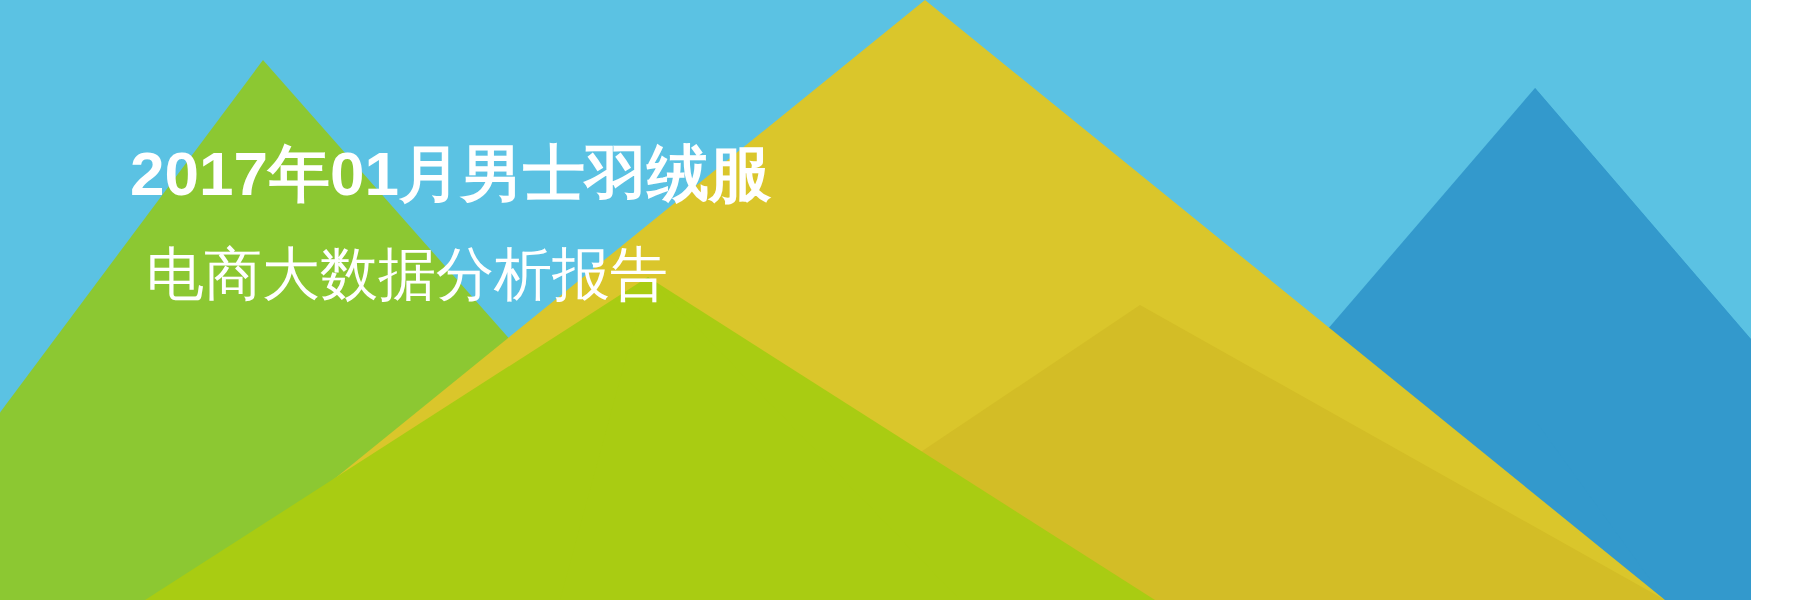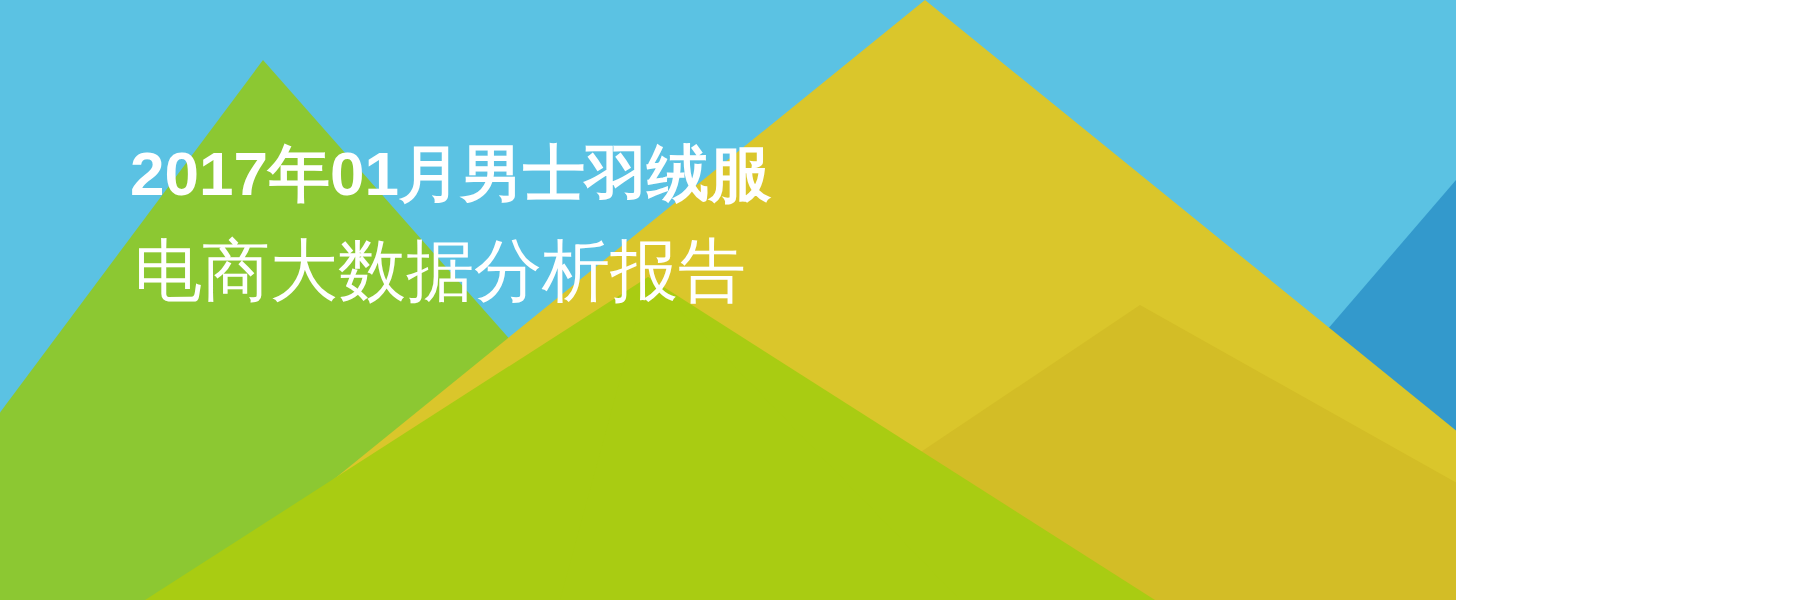--- a/index.html
+++ b/index.html
@@ -5,21 +5,21 @@
   html, body {
     margin: 0;
     padding: 0;
     background: #ffffff;
   }
   body {
     font-family: "Liberation Sans", "DejaVu Sans", sans-serif;
   }
   #banner {
     position: relative;
-    width: 1456px;
+    width: 1751px;
     height: 600px;
     overflow: hidden;
     text-decoration: underline;
   }
   #bg-svg {
     position: absolute;
     top: 0;
     left: 0;
     width: 1800px;
     height: 600px;
@@ -37,24 +37,24 @@
     white-space: nowrap;
     letter-spacing: 0px;
   }
   #title-line-1 {
     font-size: 62px;
     font-weight: 700;
     line-height: 76px;
     margin: 0 0 8px 0;
   }
   #title-line-2 {
-    font-size: 68px;
+    font-size: 58px;
     font-weight: 400;
     line-height: 100px;
-    margin: 0;
+    margin: 12px;
     padding-left: 4px;
   }
 </style>
 </head>
 <body>
 
 <div id="banner">
 
   <svg id="bg-svg" viewBox="0 0 1800 600" preserveAspectRatio="none" xmlns="http://www.w3.org/2000/svg">
 

